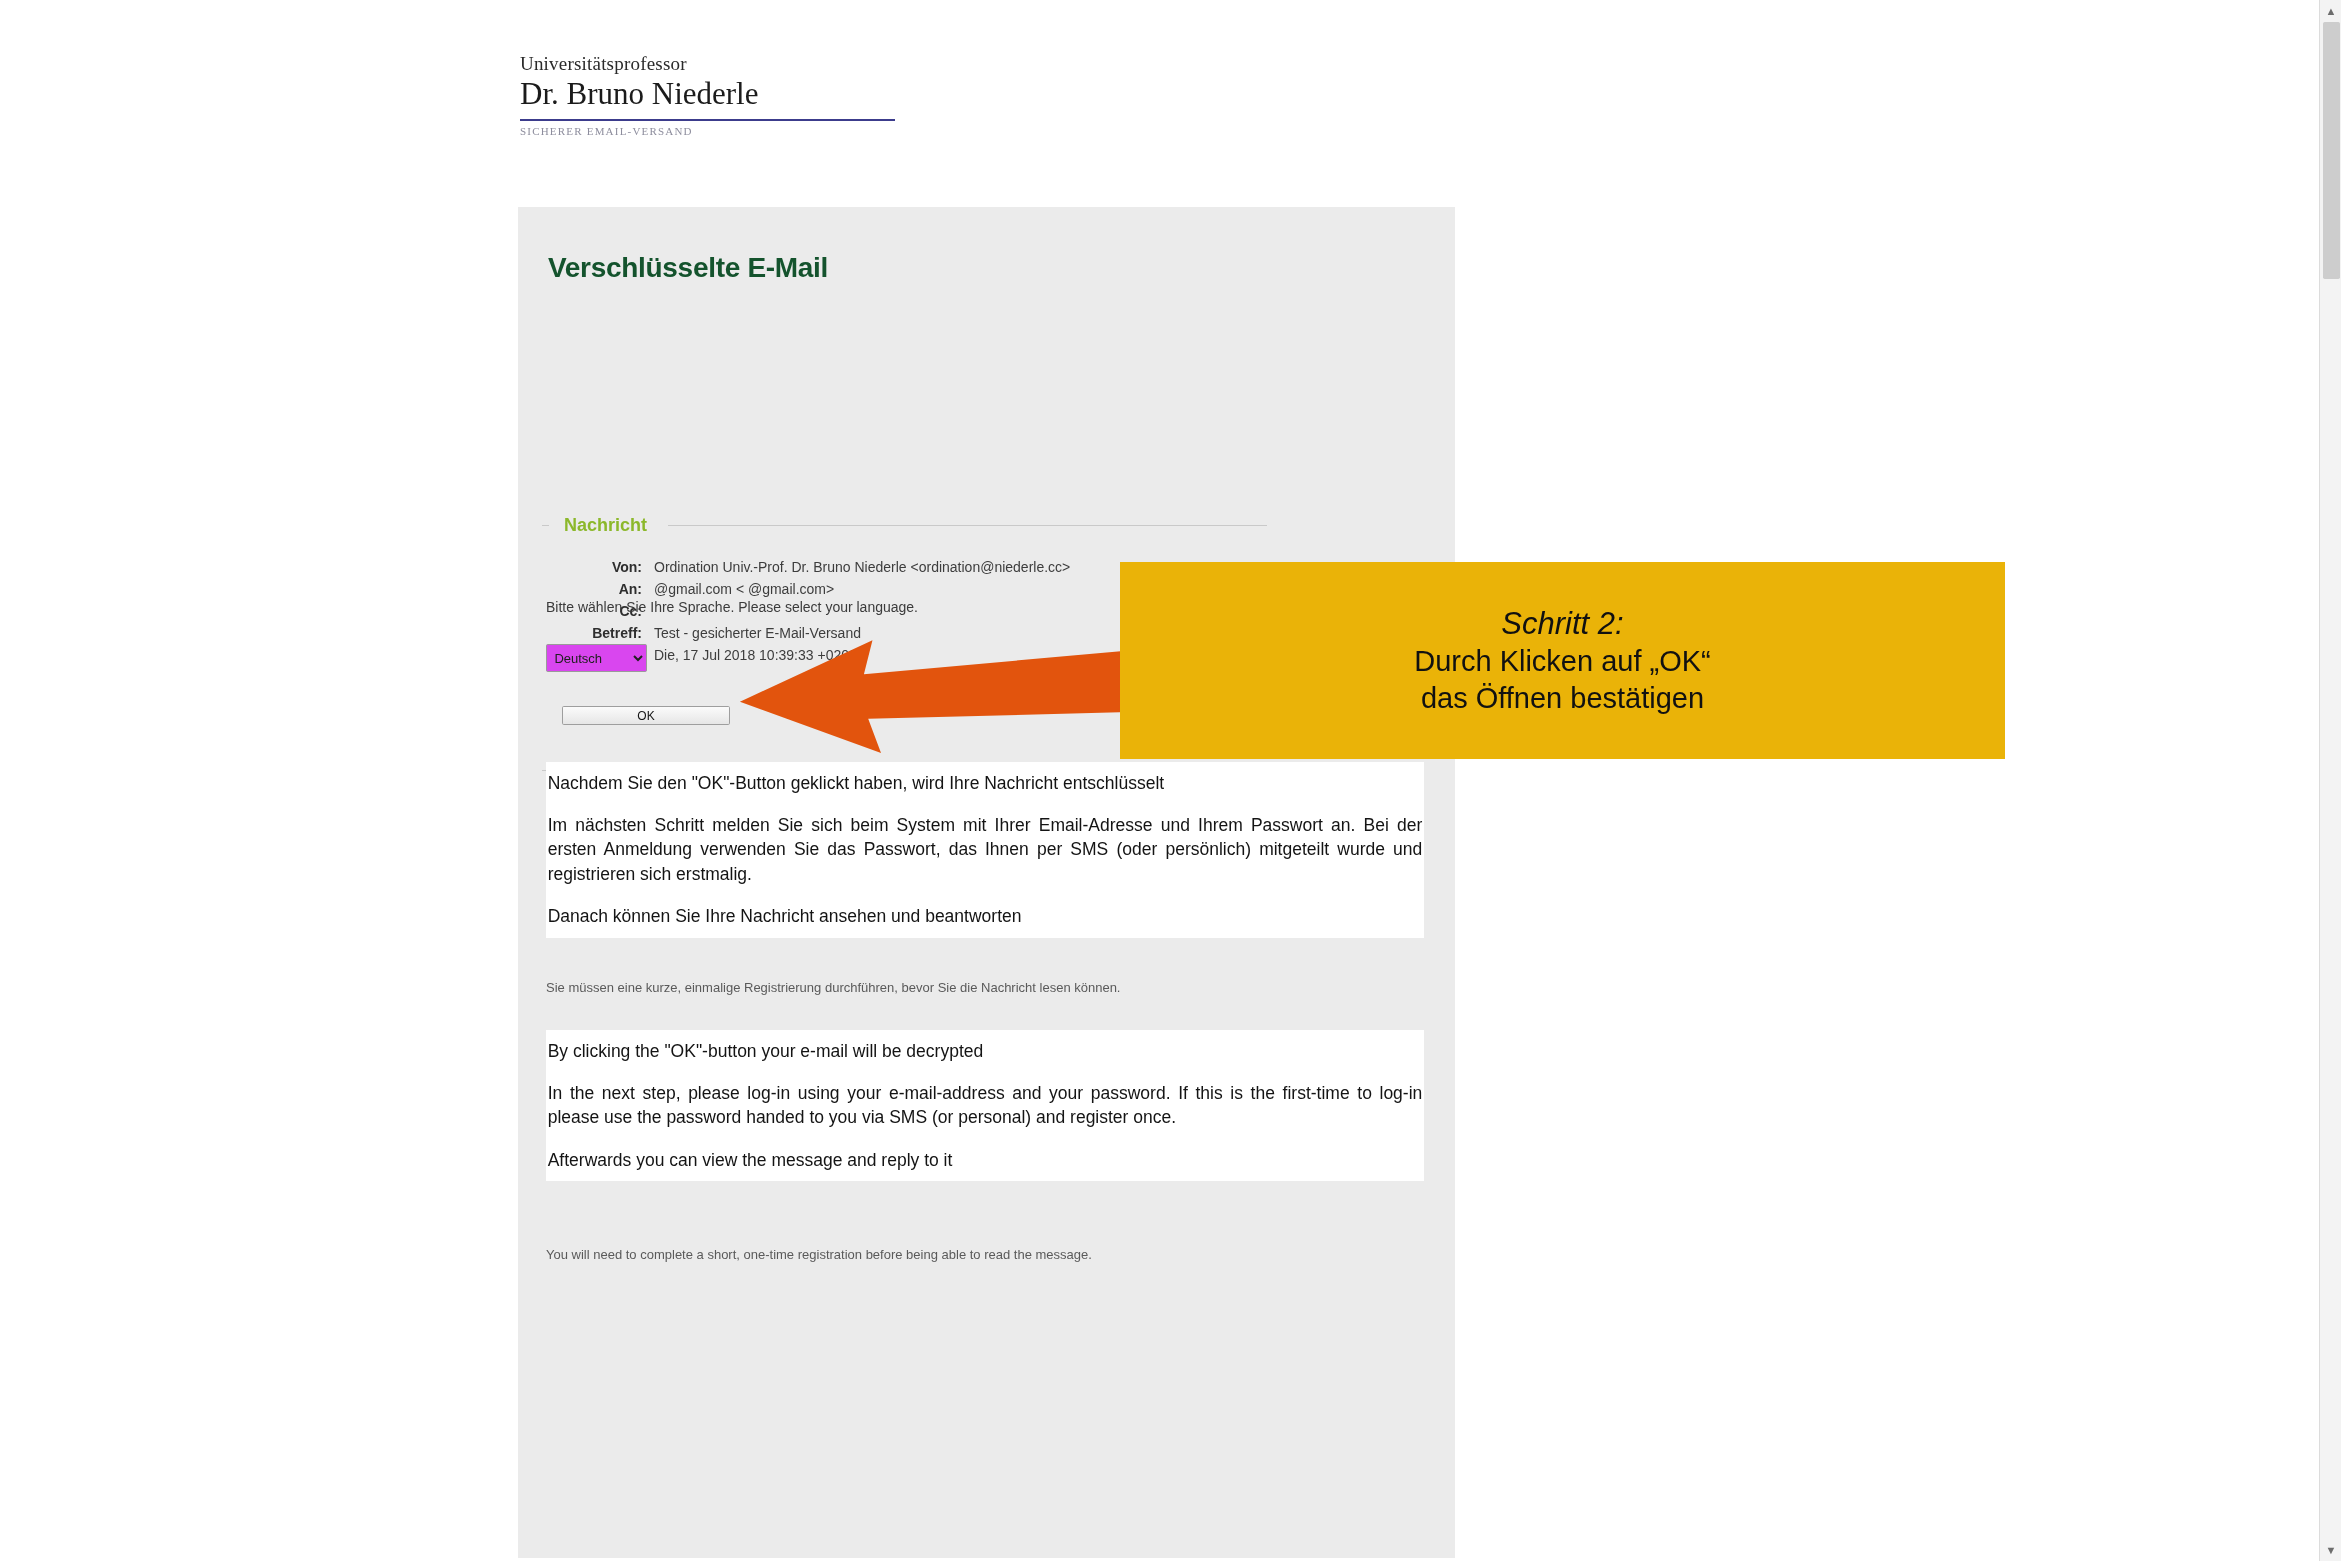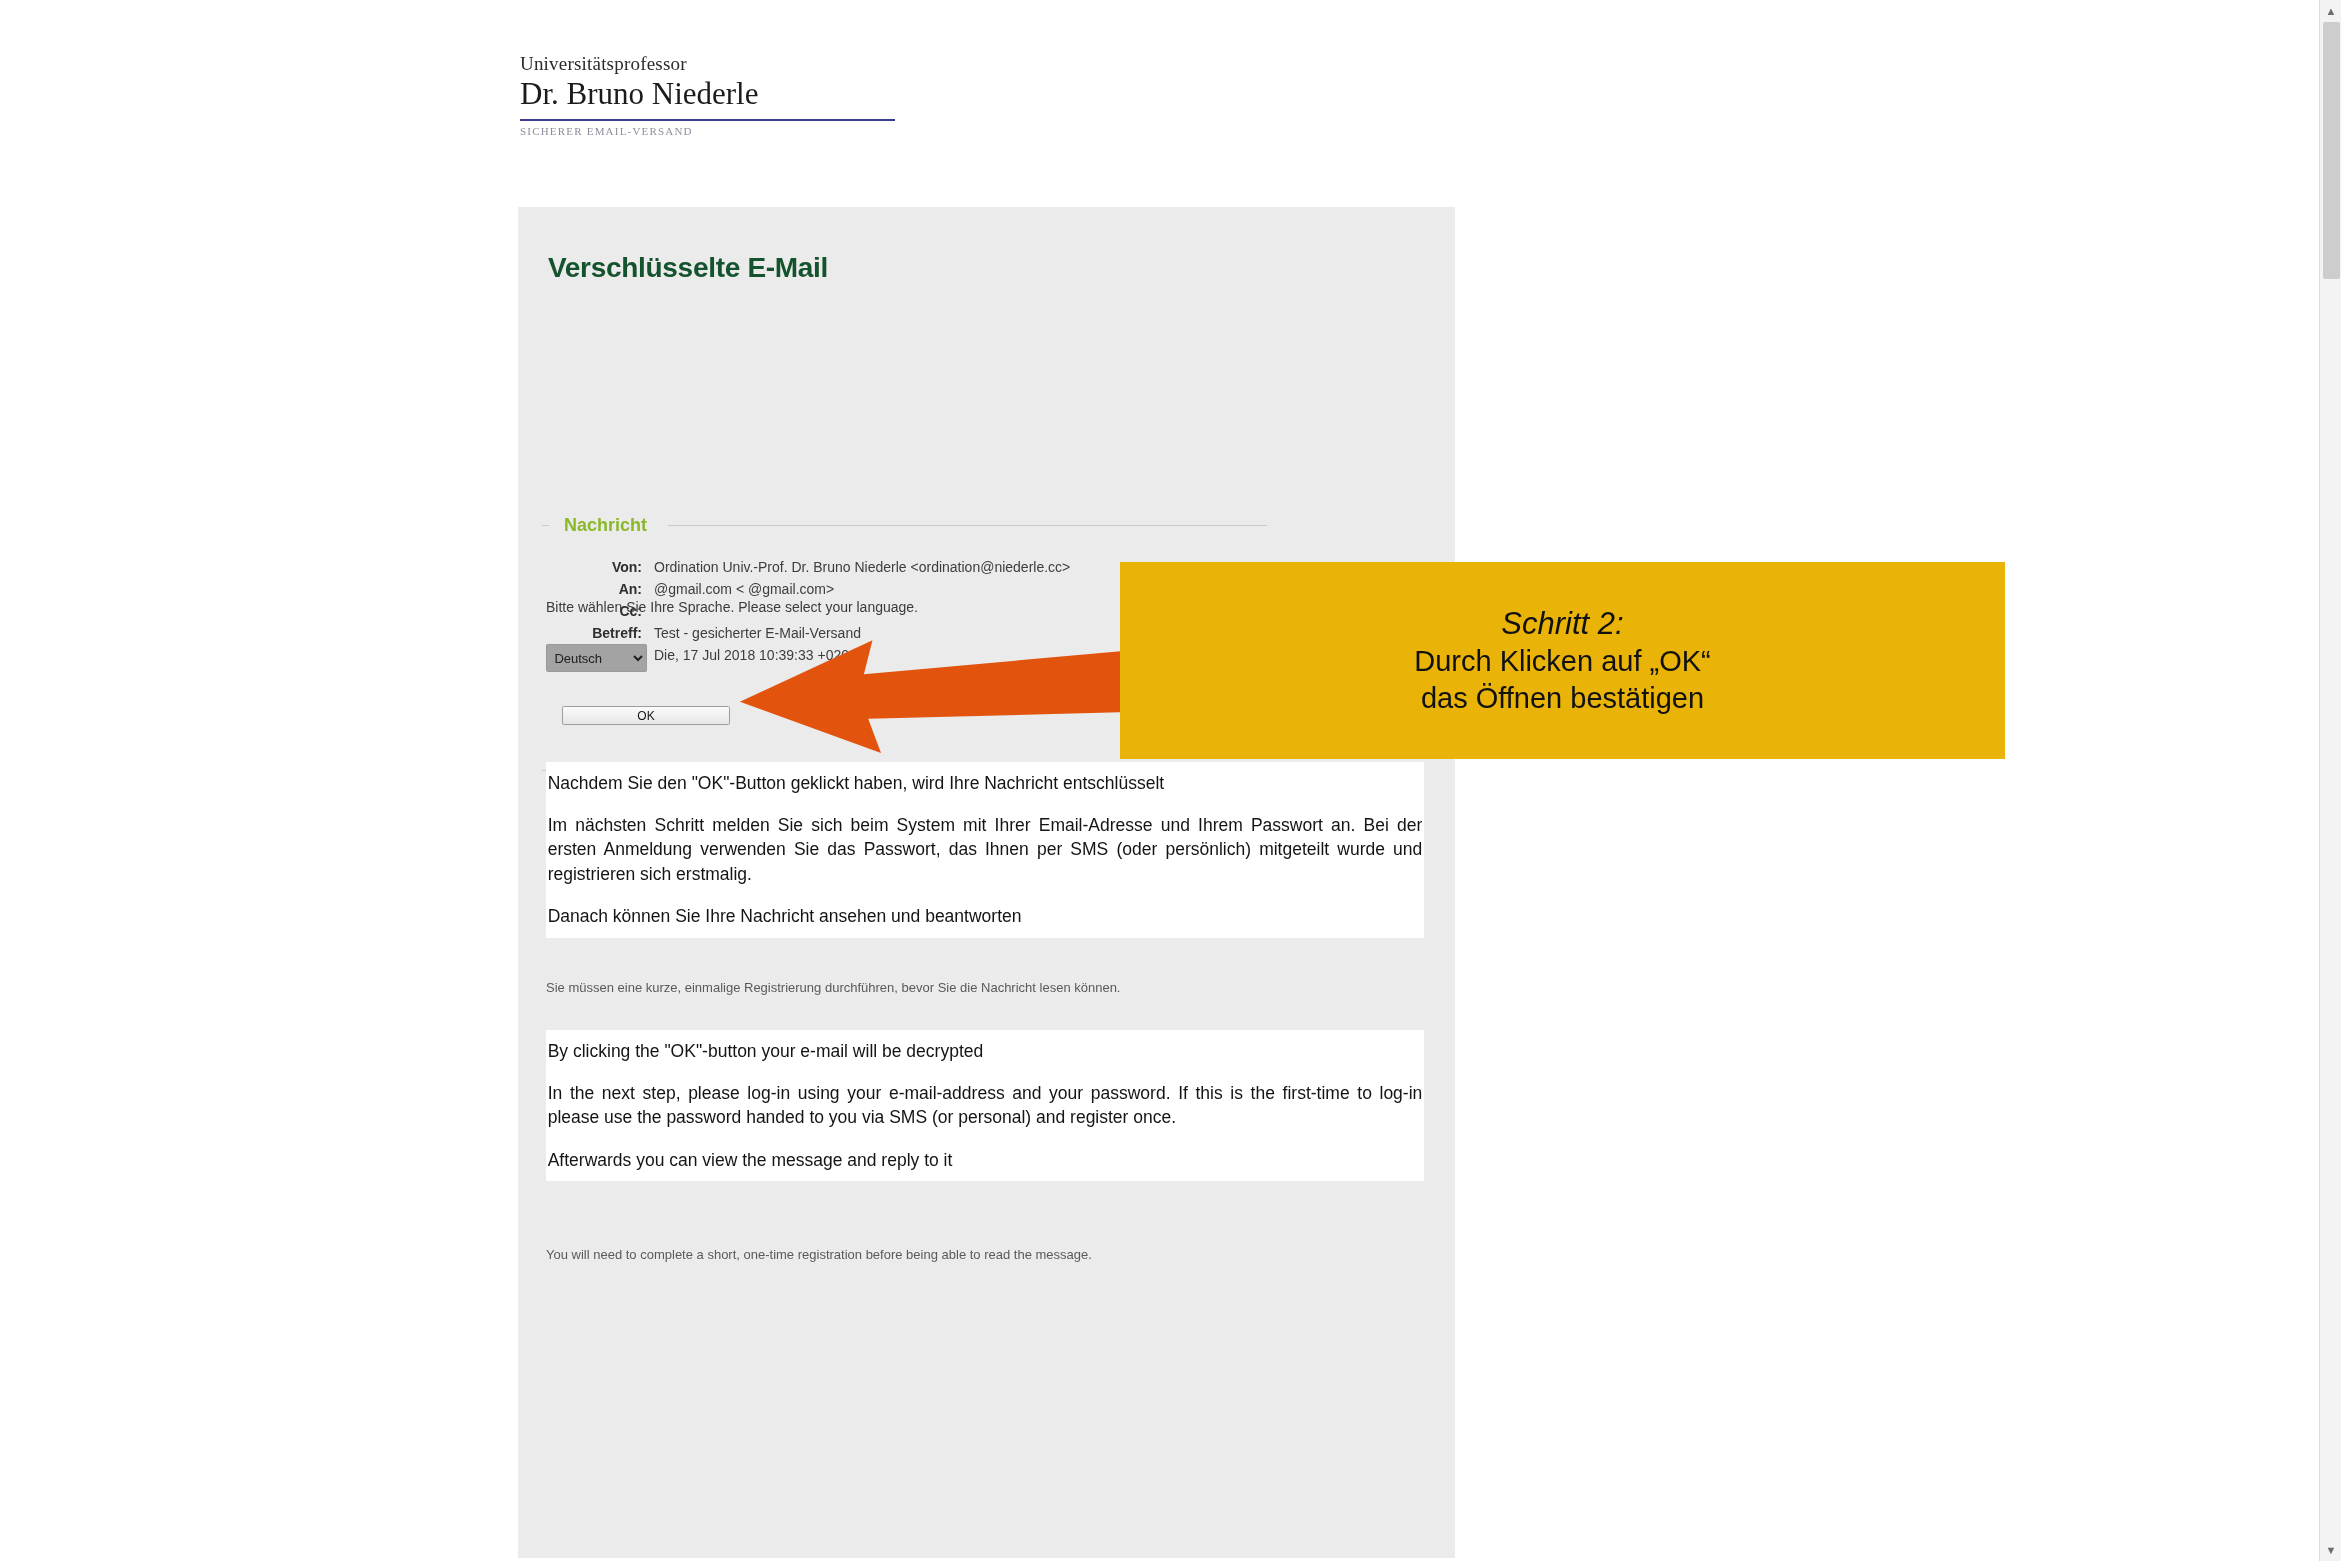--- a/index.html
+++ b/index.html
@@ -158,21 +158,21 @@
   }
   #lang-select {
     position: absolute;
     left: 546px;
     top: 644px;
     width: 101px;
     height: 28px;
     font-family: "Liberation Sans", sans-serif;
     font-size: 13px;
     color: #202020;
-    background: #a3a3a3;
+    background: #d946ef;
     border: 0.9px solid #9a9a9a;
     border-radius: 1.7px;
     padding: 1.7px 3.4px;
   }
   #ok-button {
     position: absolute;
     left: 546px;
     top: 706px;
     width: 168px;
     height: 19px;

